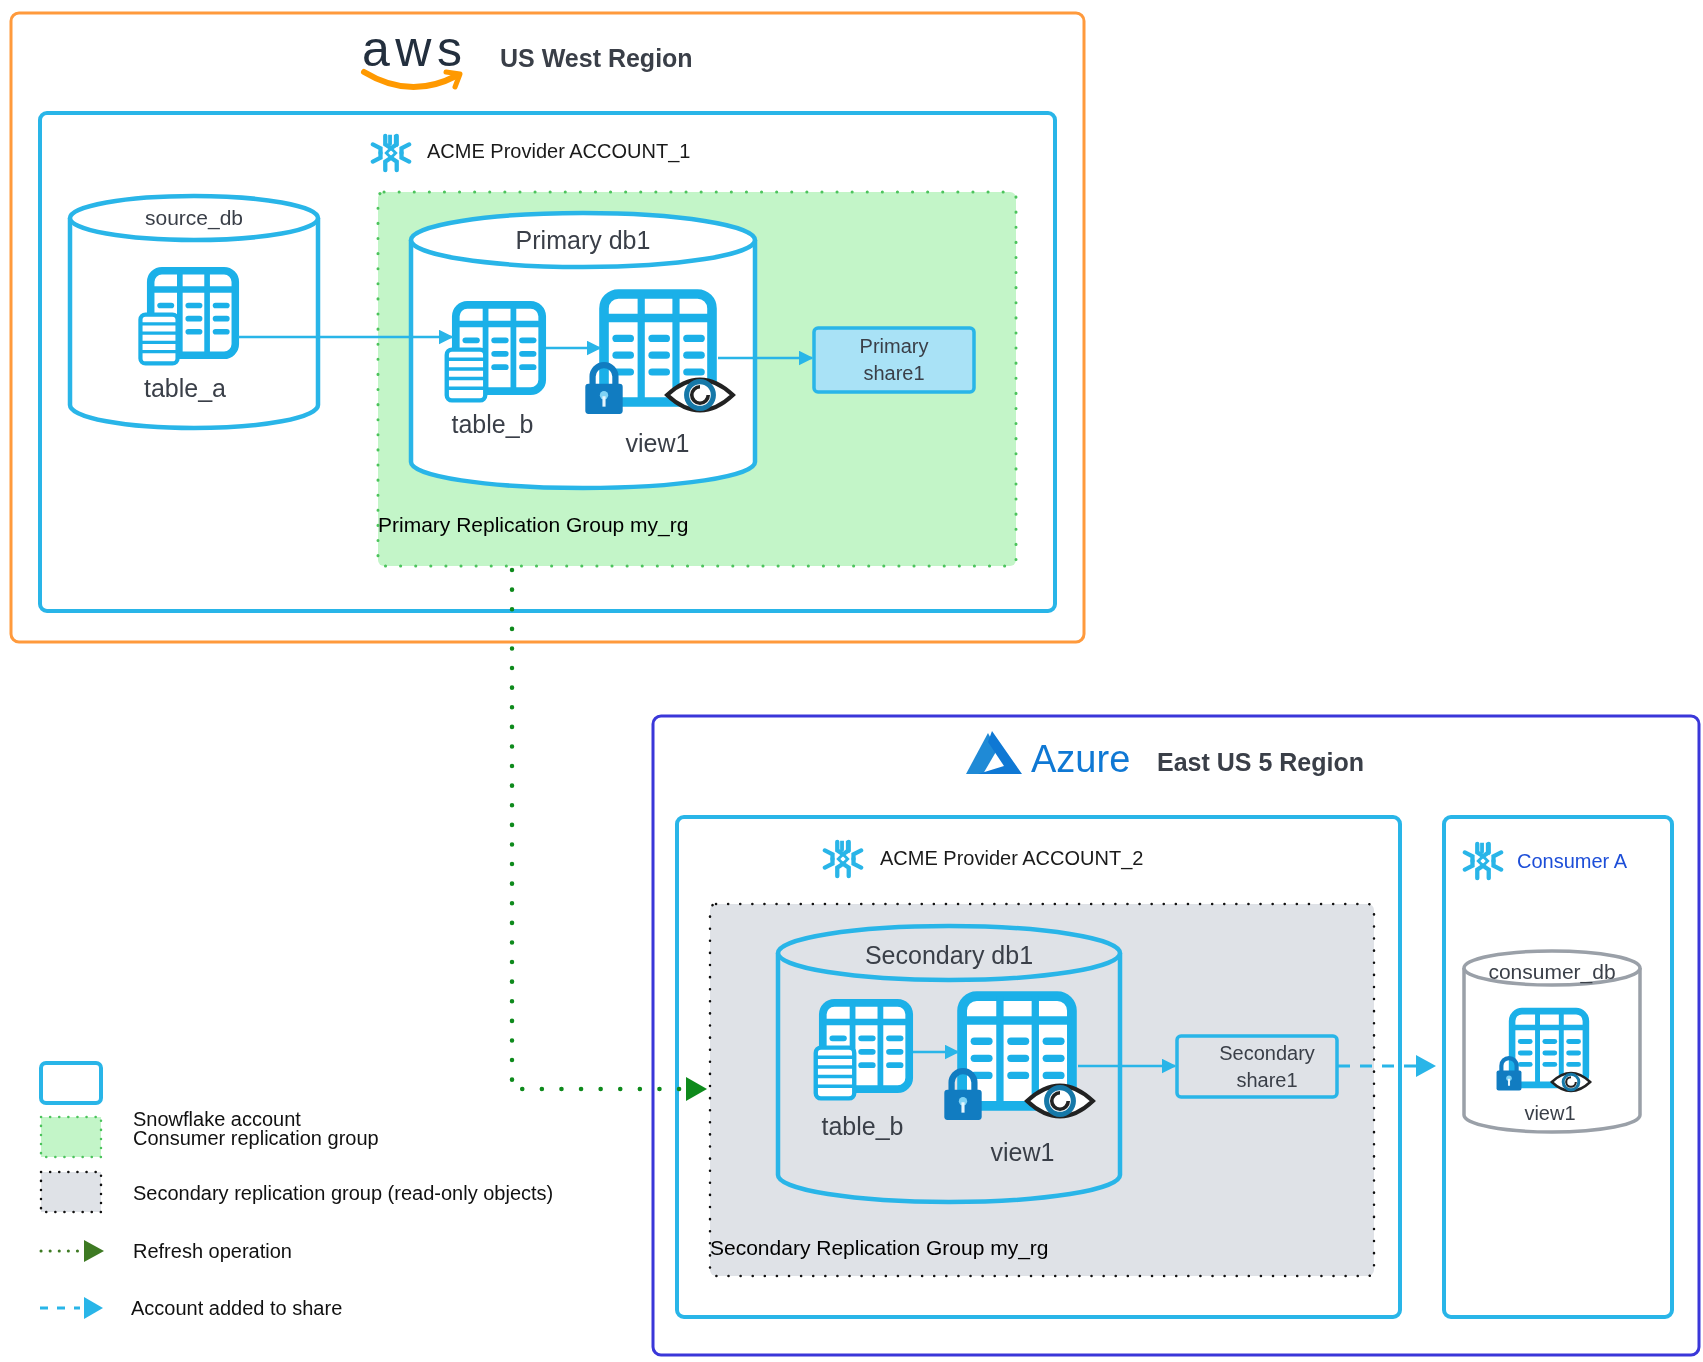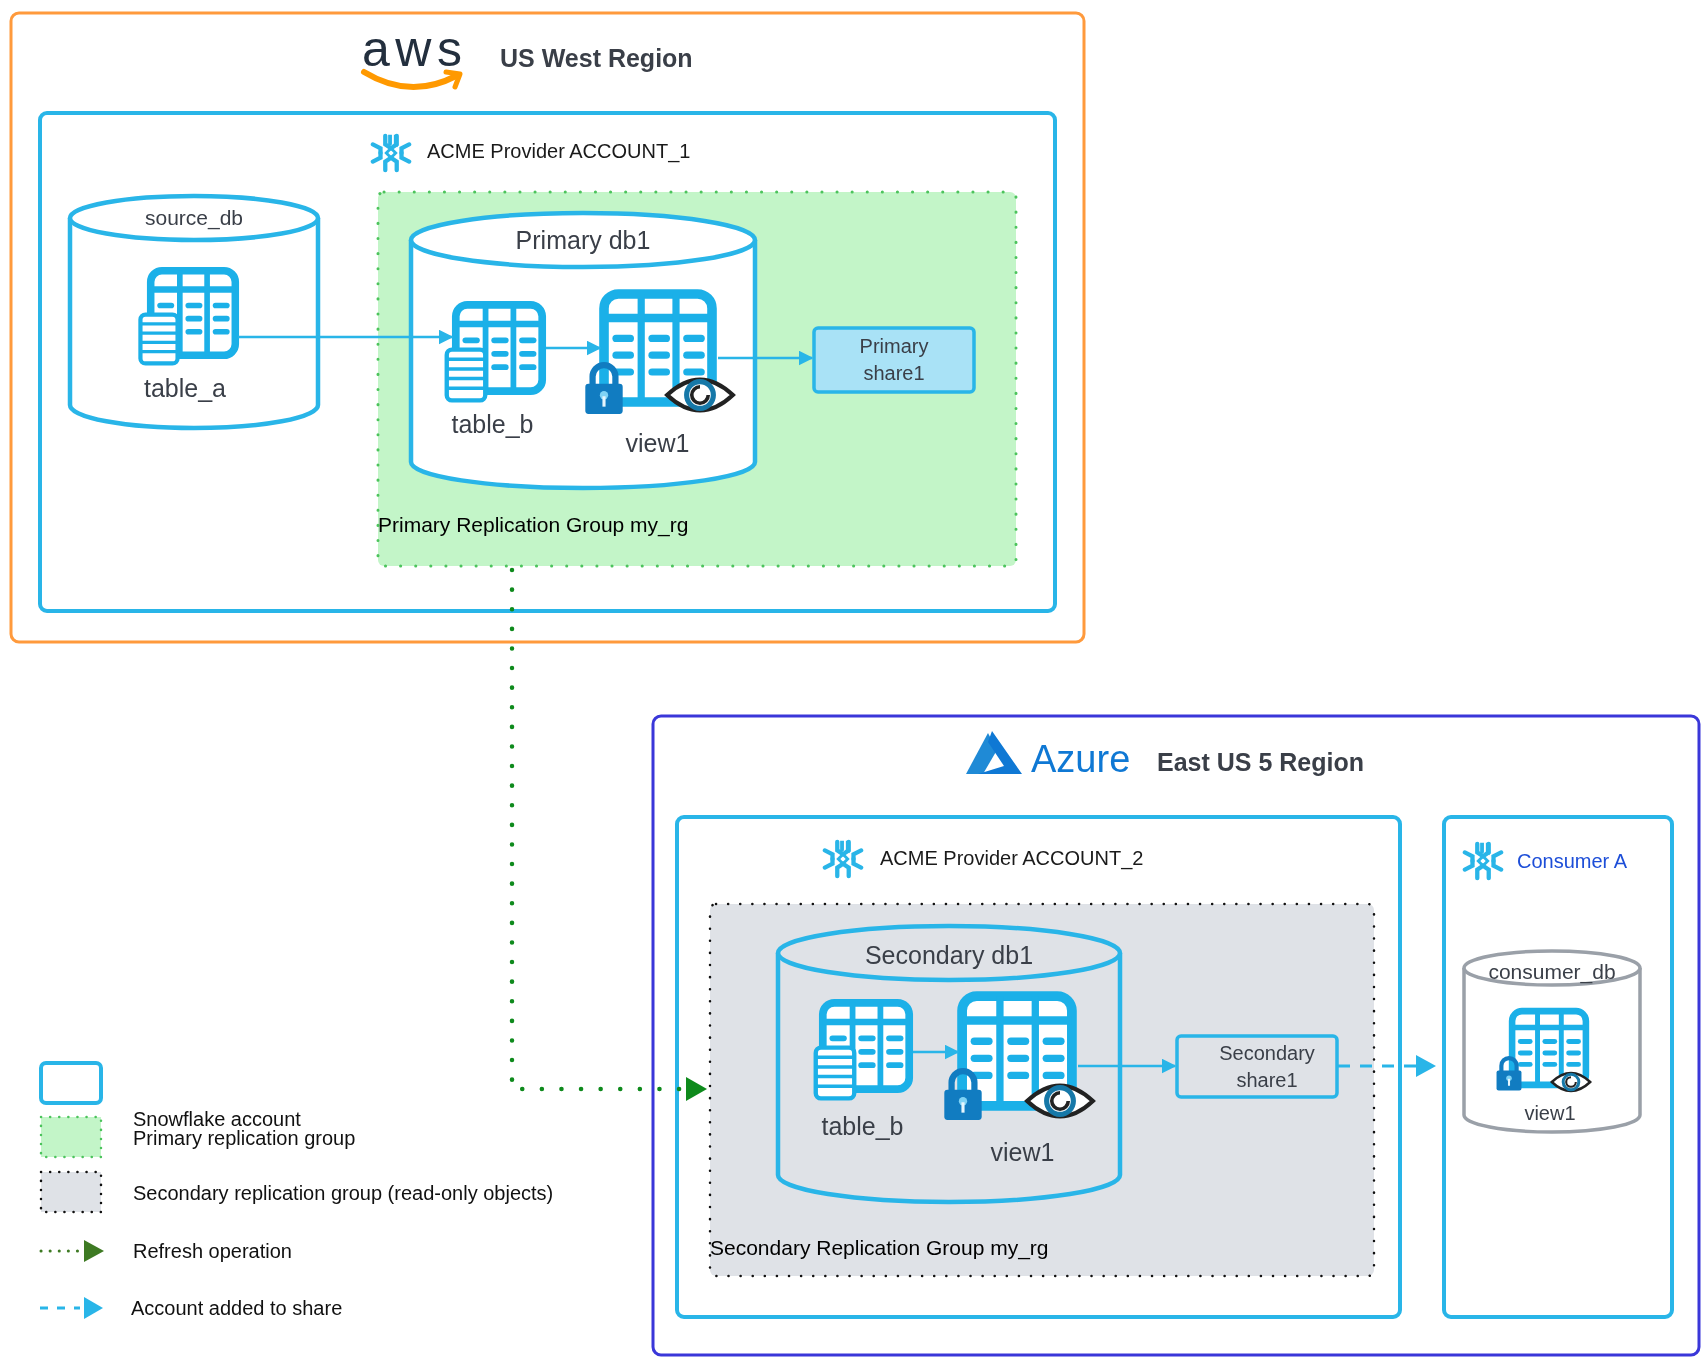--- a/index.html
+++ b/index.html
@@ -213,16 +213,16 @@
   <div>Secondary</div>
   <div>share1</div>
 </div>
 
 <div class="txt group-label" style="left:710px; width:664px; top:1236px;">Secondary Replication Group my_rg</div>
 
 <div class="txt db-title" style="left:1464px; width:176px; top:960px; font-size:21px;">consumer_db</div>
 <div class="txt obj-label" style="left:1500px; width:100px; top:1102px; font-size:20px;">view1</div>
 
 <div class="txt legend-label" style="left:133px; top:1108px;">Snowflake account</div>
-<div class="txt legend-label" style="left:133px; top:1127px;">Primary replication group</div>
+<div class="txt legend-label" style="left:133px; top:1127px;">Consumer replication group</div>
 <div class="txt legend-label" style="left:133px; top:1182px;">Secondary replication group (read-only objects)</div>
 <div class="txt legend-label" style="left:133px; top:1240px;">Refresh operation</div>
 <div class="txt legend-label" style="left:131px; top:1297px;">Account added to share</div>
 
 </body></html>

